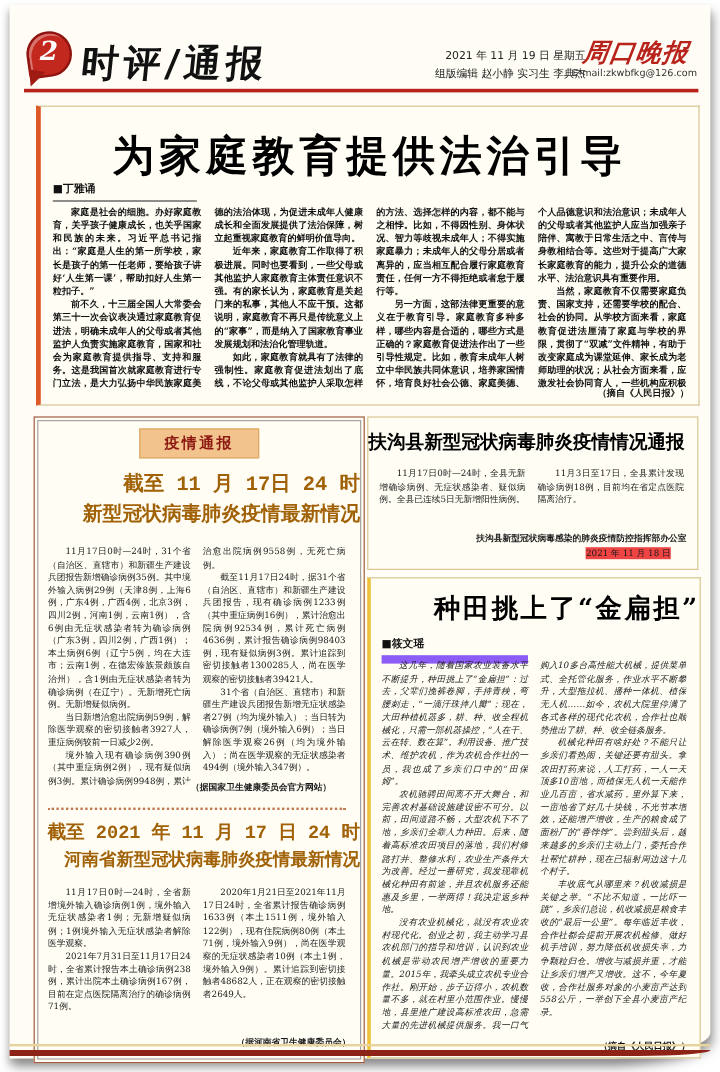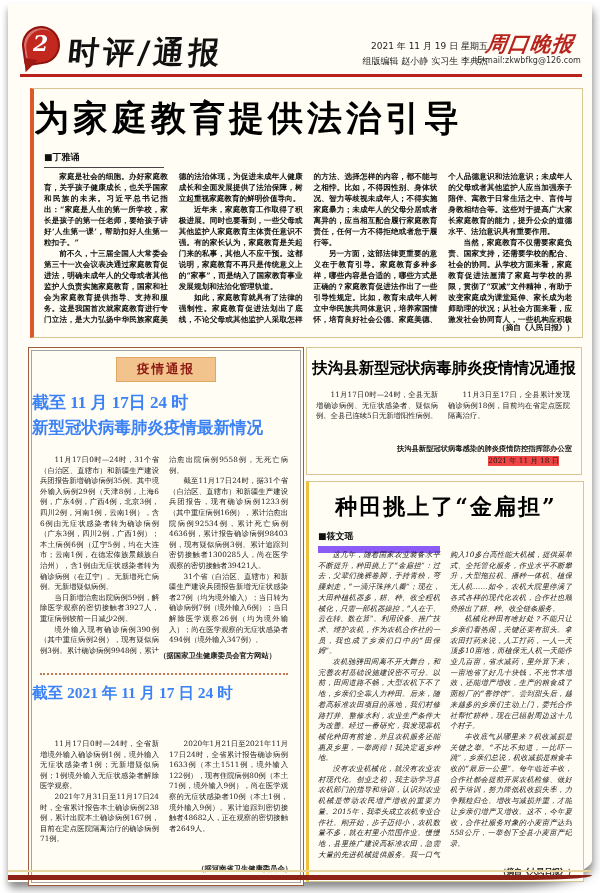--- a/index.html
+++ b/index.html
@@ -52,21 +52,21 @@
   }
   .hdr-email{
     position:absolute;left:458px;top:52px;width:126px;text-align:center;
     font:8px "DejaVu Sans","Liberation Sans",sans-serif;color:#333;white-space:nowrap;
   }
   
   .khaki-box{position:absolute;background:#fffdf4;border:1px solid #d8c592;}
   
   .main-box{left:22px;top:84px;width:548px;height:248px;border-left:4px solid #dd5a28;}
   .main-headline{
-    position:absolute;left:0;top:6px;width:100%;text-align:left;
+    position:absolute;left:0;top:18px;width:100%;text-align:center;
     font:bold 35px "DejaVu Serif",serif;letter-spacing:4px;color:#000;white-space:nowrap;
   }
   .main-byline{
     position:absolute;left:10px;top:62px;width:120px;
     font:bold 9px "DejaVu Sans",sans-serif;color:#111;
     border-bottom:1px solid #444;padding-bottom:3px;
   }
   .main-cols{
     position:absolute;left:10px;top:82px;width:528px;height:156px;overflow:hidden;
     column-count:4;column-gap:11px;
@@ -79,55 +79,55 @@
   }
   
   .epi-box{left:20px;top:343px;width:270px;height:533px;border:1px solid #a05a3e;padding:2px;background:#fffdf4;}
   .epi-inner{position:relative;width:100%;height:100%;border:1px solid #a3a3a3;box-sizing:border-box;}
   .epi-tag{
     position:absolute;left:50%;top:6px;transform:translateX(-50%);
     background:#f3c38d;border:1px solid #dfa763;color:#8d1a12;
     font:bold 12.5px "DejaVu Sans",sans-serif;padding:3px 20px;letter-spacing:2px;white-space:nowrap;
   }
   .epi-h1a,.epi-h1b,.epi-h2a,.epi-h2b{
-    position:absolute;left:0;width:100%;text-align:left;color:#3b82f6;white-space:nowrap;
-    font-family:Liberation Serif, serif;font-weight:bold;
+    position:absolute;left:0;width:100%;text-align:right;color:#a16207;white-space:nowrap;
+    font-family:Liberation Mono, monospace;font-weight:bold;
   }
   .epi-h1a{top:40px;font-size:17px;}
   .epi-h1b{top:66px;font-size:16.5px;}
   .epi-body1{
     position:absolute;left:8px;top:104px;width:248px;height:208px;overflow:hidden;
     column-count:2;column-gap:10px;font-size:7.3px;line-height:10.6px;text-align:justify;
   }
   .epi-body1 p,.epi-body2 p,.small-cols p{margin:0;text-indent:2em;}
   .epi-attr1{position:absolute;right:24px;top:300px;font:bold 7.3px "DejaVu Sans",sans-serif;background:#fffdf4;padding-left:3px;margin-left:16px;}
   .epi-divider{position:absolute;left:8px;top:322px;width:248px;border-top:2px dotted #c27a52;}
   .epi-h2a{top:332px;font-size:15.5px;}
   .epi-h2b{top:356px;font-size:14.5px;}
   .epi-body2{
     position:absolute;left:8px;top:388px;width:248px;height:118px;overflow:hidden;
     column-count:2;column-gap:10px;font-size:7.3px;line-height:10.6px;text-align:justify;
   }
   .epi-attr2{position:absolute;right:8px;bottom:8px;font:bold 7.3px "DejaVu Sans",sans-serif;background:#fffdf4;padding-left:3px;}
   
   .fugou-box{left:298px;top:343px;width:274px;height:126px;}
   .fugou-headline{
-    position:absolute;left:0;top:10px;width:100%;text-align:center;white-space:nowrap;
+    position:absolute;left:0;top:10px;width:100%;text-align:left;white-space:nowrap;
     font:bold 15.5px "DejaVu Sans","Liberation Sans",sans-serif;color:#000;
   }
   .fugou-body{
     position:absolute;left:9px;top:42px;width:254px;height:76px;overflow:hidden;
     column-count:2;column-gap:10px;font-size:7.3px;line-height:10.6px;text-align:justify;
   }
   .fugou-sign1{position:absolute;right:9px;bottom:20px;font-size:7.3px;font-weight:bold;background:#fffdf4;}
   .fugou-sign2{position:absolute;right:22px;bottom:8px;font-size:7.3px;font-weight:normal;background:#ef4444;}
   
   .field-box{left:298px;top:477px;width:274px;height:399px;border-left:3px solid #efc23c;}
   .field-headline{
-    position:absolute;left:0;top:10px;width:100%;text-align:center;white-space:nowrap;
+    position:absolute;left:0;top:10px;width:100%;text-align:right;white-space:nowrap;
     font:bold 22px "DejaVu Serif",serif;letter-spacing:2px;color:#000;
   }
   .field-byline{
     position:absolute;left:9px;top:48px;width:122px;
     font:bold 9px "DejaVu Sans",sans-serif;color:#111;
     border-bottom:7px solid #8b5cf6;padding-bottom:3px;
   }
   .field-body{
     position:absolute;left:9px;top:68px;width:254px;height:312px;overflow:hidden;
     column-count:2;column-gap:10px;font-size:7.3px;line-height:10.7px;text-align:justify;font-style:italic;
@@ -176,20 +176,21 @@
         <p>11月17日0时—24时，31个省（自治区、直辖市）和新疆生产建设兵团报告新增确诊病例35例。其中境外输入病例29例（天津8例，上海6例，广东4例，广西4例，北京3例，四川2例，河南1例，云南1例），含6例由无症状感染者转为确诊病例（广东3例，四川2例，广西1例）；本土病例6例（辽宁5例，均在大连市；云南1例，在德宏傣族景颇族自治州），含1例由无症状感染者转为确诊病例（在辽宁）。无新增死亡病例。无新增疑似病例。</p>
         <p>当日新增治愈出院病例59例，解除医学观察的密切接触者3927人，重症病例较前一日减少2例。</p>
         <p>境外输入现有确诊病例390例（其中重症病例2例），现有疑似病例3例。累计确诊病例9948例，累计治愈出院病例9558例，无死亡病例。</p>
         <p>截至11月17日24时，据31个省（自治区、直辖市）和新疆生产建设兵团报告，现有确诊病例1233例（其中重症病例16例），累计治愈出院病例92534例，累计死亡病例4636例，累计报告确诊病例98403例，现有疑似病例3例。累计追踪到密切接触者1300285人，尚在医学观察的密切接触者39421人。</p>
         <p>31个省（自治区、直辖市）和新疆生产建设兵团报告新增无症状感染者27例（均为境外输入）；当日转为确诊病例7例（境外输入6例）；当日解除医学观察26例（均为境外输入）；尚在医学观察的无症状感染者494例（境外输入347例）。</p>
 
       </div>
       <div class="epi-attr1">（据国家卫生健康委员会官方网站）</div>
       <div class="epi-divider"></div>
       <div class="epi-h2a">截至 2021 年 11 月 17 日 24 时</div>
+      <div class="epi-h2b">河南省新型冠状病毒肺炎疫情最新情况</div>
       <div class="epi-body2 small-cols">
         <p>11月17日0时—24时，全省新增境外输入确诊病例1例，境外输入无症状感染者1例；无新增疑似病例；1例境外输入无症状感染者解除医学观察。</p>
         <p>2021年7月31日至11月17日24时，全省累计报告本土确诊病例238例，累计出院本土确诊病例167例，目前在定点医院隔离治疗的确诊病例71例。</p>
         <p>2020年1月21日至2021年11月17日24时，全省累计报告确诊病例1633例（本土1511例，境外输入122例），现有住院病例80例（本土71例，境外输入9例），尚在医学观察的无症状感染者10例（本土1例，境外输入9例）。累计追踪到密切接触者48682人，正在观察的密切接触者2649人。</p>
       </div>
       <div class="epi-attr2">（据河南省卫生健康委员会）</div>
     </div>
   </div>
 
   <div class="khaki-box fugou-box">

